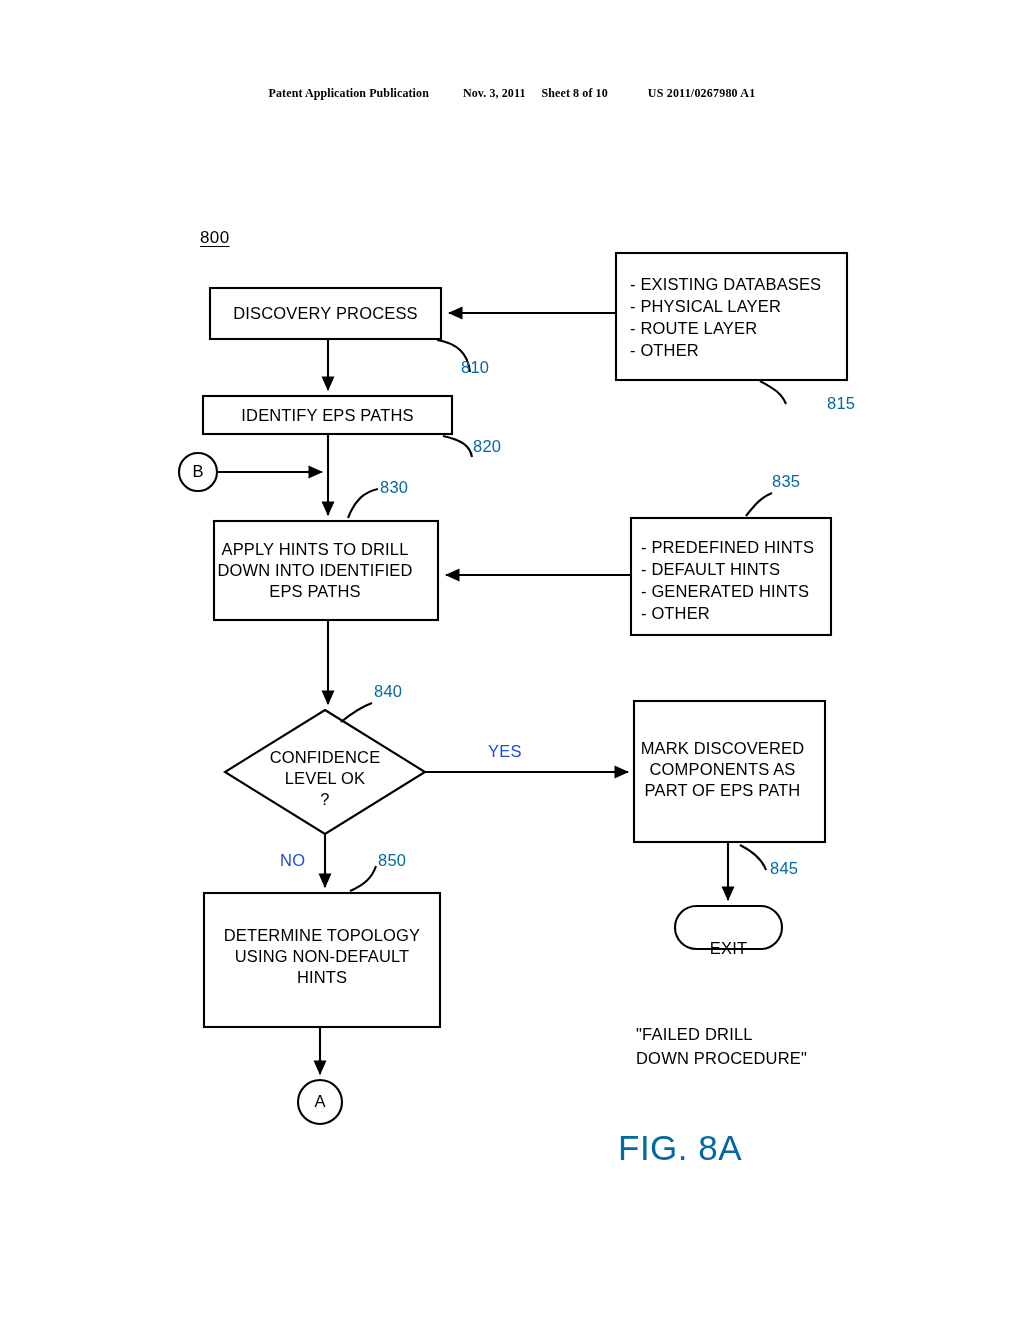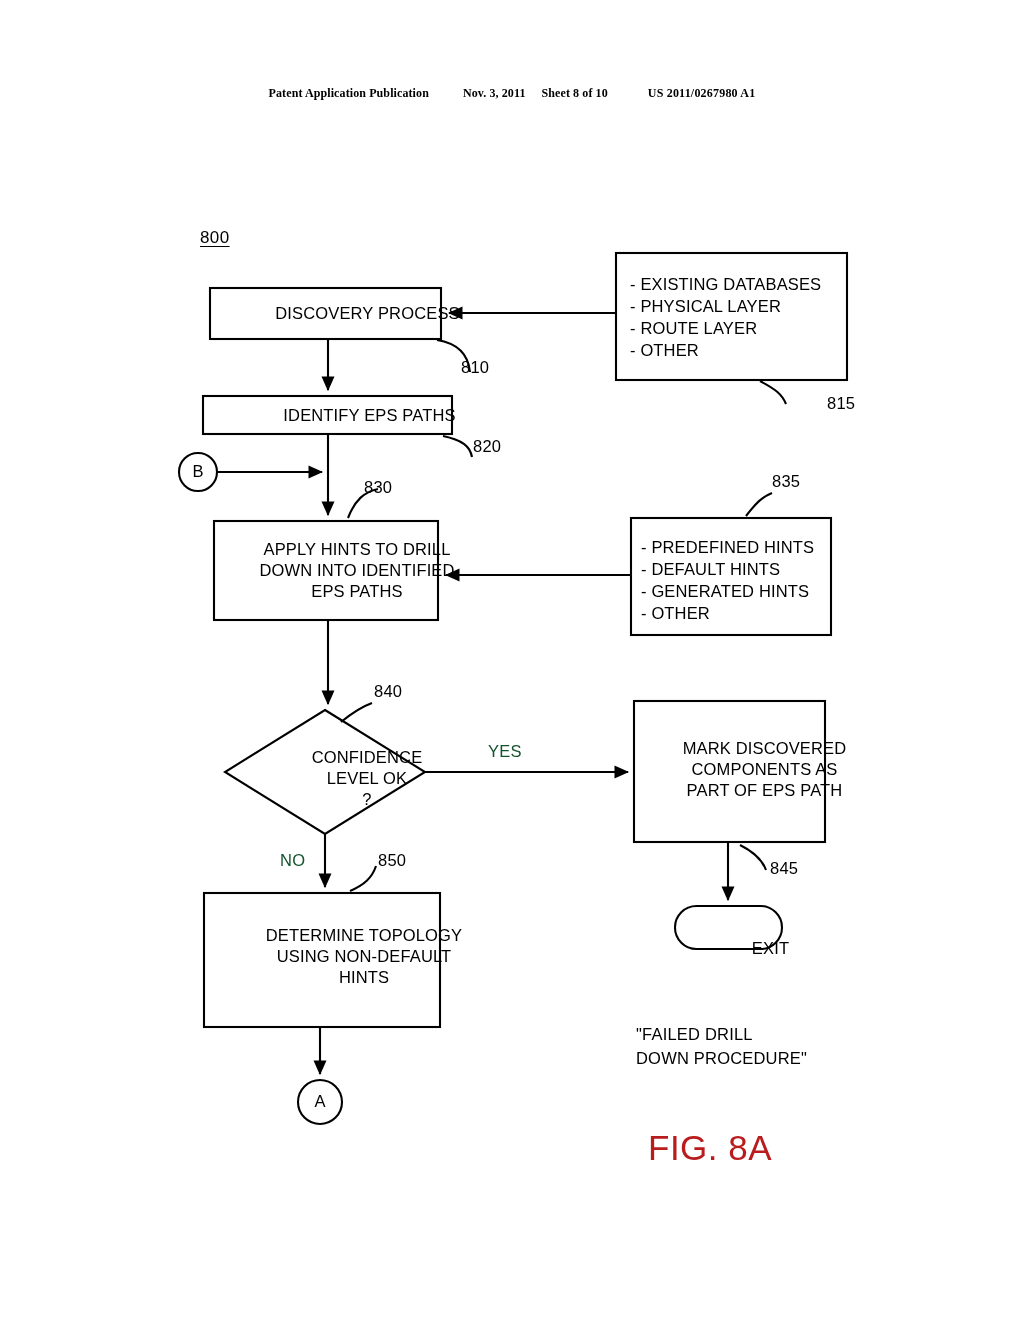--- a/index.html
+++ b/index.html
@@ -48,42 +48,41 @@
 
   
   .node-text {
     position: absolute;
     text-align: center;
     font-size: 16.5px;
     line-height: 21px;
     letter-spacing: 0.15px;
     color: #000;
     white-space: pre-line;
-    padding-left: 42px;
   }
   .list-text {
     position: absolute;
     text-align: left;
     font-size: 16.5px;
     line-height: 22px;
     letter-spacing: 0.15px;
     color: #000;
     white-space: pre-line;
   }
   .ref-num {
     position: absolute;
     font-size: 16.5px;
     letter-spacing: 0.2px;
-    color: #000000;
+    color: #0369a1;
   }
   .edge-label {
     position: absolute;
     font-size: 16.5px;
     letter-spacing: 0.3px;
-    color: #14532d;
+    color: #1d4ed8;
   }
   .connector-letter {
     position: absolute;
     font-size: 16.5px;
     text-align: center;
     color: #000;
   }
   .ref-800 {
     position: absolute;
     left: 200px;
@@ -97,25 +96,25 @@
   .note-text {
     position: absolute;
     font-size: 16.5px;
     line-height: 24px;
     letter-spacing: 0.2px;
     white-space: pre-line;
     color: #000;
   }
   .fig-caption {
     position: absolute;
-    left: 648px;
+    left: 618px;
     top: 1128px;
     font-size: 35px;
     letter-spacing: 0.5px;
-    color: #b91c1c;
+    color: #0369a1;
   }
 </style>
 </head>
 <body>
 
 <div class="page-header">
   <span class="hdr-pub">Patent Application Publication</span>
   <span class="hdr-date">Nov. 3, 2011</span>
   <span class="hdr-sheet">Sheet 8 of 10</span>
   <span class="hdr-patno">US 2011/0267980 A1</span>
@@ -220,21 +219,21 @@
 HINTS</div>
 
 <div class="connector-letter" style="left:301px; top:1092px; width:38px;">A</div>
 
 <div class="edge-label" style="left:488px; top:742px;">YES</div>
 <div class="edge-label" style="left:280px; top:851px;">NO</div>
 
 <div class="ref-num" style="left:461px; top:358px;">810</div>
 <div class="ref-num" style="left:827px; top:394px;">815</div>
 <div class="ref-num" style="left:473px; top:437px;">820</div>
-<div class="ref-num" style="left:364px; top:478px;">830</div>
+<div class="ref-num" style="left:380px; top:478px;">830</div>
 <div class="ref-num" style="left:772px; top:472px;">835</div>
 <div class="ref-num" style="left:374px; top:682px;">840</div>
 <div class="ref-num" style="left:770px; top:859px;">845</div>
 <div class="ref-num" style="left:378px; top:851px;">850</div>
 
 <div class="note-text" style="left:636px; top:1022px;">"FAILED DRILL
   DOWN PROCEDURE"</div>
 
 <div class="fig-caption">FIG. 8A</div>
 

